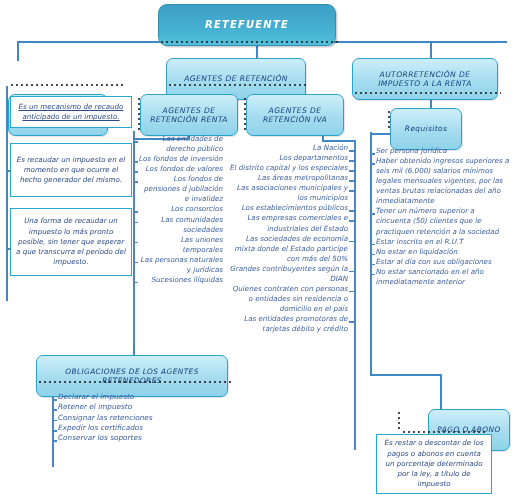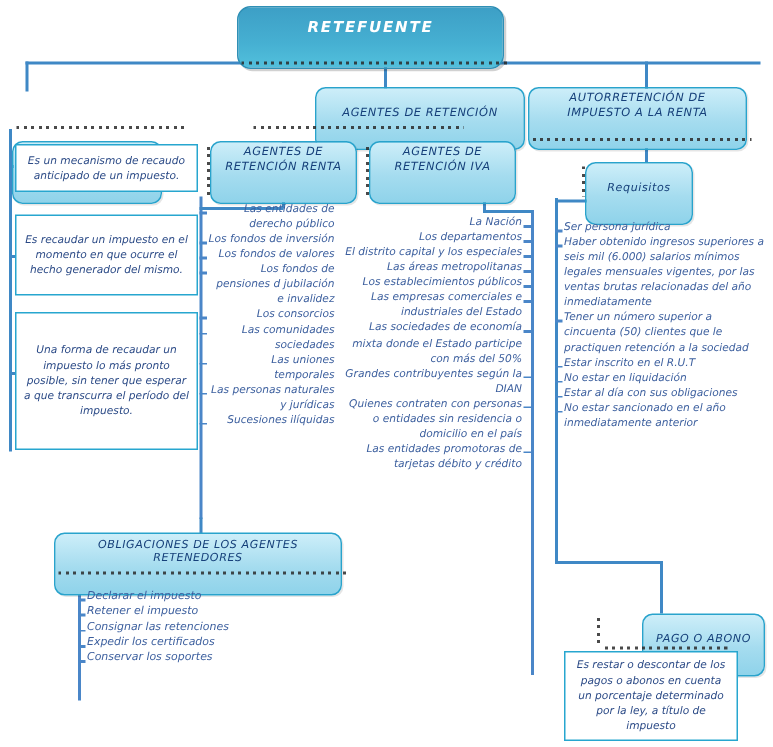--- a/index.html
+++ b/index.html
@@ -14,21 +14,21 @@
   .ln.h{height:1.5px;}
   .ln.v{width:1.5px;}
   .ln.thick{background:#2f78b8;}
 
   
   .node{
     position:absolute;box-sizing:border-box;
     border:1.5px solid #29a3cc;border-radius:7px;
     background:linear-gradient(180deg,#cdeef9 0%,#a5dcef 55%,#8fd3ea 100%);
     color:#16407a;
-    display:flex;align-items:flex-end;justify-content:center;text-align:center;
+    display:flex;align-items:center;justify-content:center;text-align:center;
     font-style:italic;letter-spacing:.4px;line-height:1.25;
     box-shadow:1px 1px 0 rgba(0,0,0,.10);
     padding:20px 4px;
   }
   .node.title{
     border:1.5px solid #2f8fb5;border-radius:9px;
     background:linear-gradient(180deg,#3d9fc6 0%,#46b0d2 60%,#52c0dc 100%);
     color:#ffffff;font-weight:bold;letter-spacing:1.2px;
     box-shadow:1.5px 1.5px 0 rgba(0,0,0,.18);
   }
@@ -111,21 +111,21 @@
   <div class="node title" style="left:158px;top:4px;width:178px;height:37px;font-size:10px;">
     <span>RETEFUENTE</span>
   </div>
   <div class="dotstrip" style="left:161px;top:41px;width:178px;"></div>
 
   <div class="node" style="left:8px;top:58px;width:100px;height:26px;font-size:7.6px;margin-top:36px;">
     <span>CONCEPTOS BÁSICOS</span>
   </div>
   <div class="dotstrip" style="left:11px;top:84px;width:114px;"></div>
 
-  <div class="node" style="left:166px;top:58px;width:140px;height:26px;font-size:7.6px;margin-left:44px;">
+  <div class="node" style="left:166px;top:58px;width:140px;height:26px;font-size:7.6px;">
     <span>AGENTES DE RETENCIÓN</span>
   </div>
   <div class="dotstrip" style="left:169px;top:84px;width:140px;"></div>
 
   <div class="node" style="left:352px;top:58px;width:146px;height:34px;font-size:7.6px;">
     <span>AUTORRETENCIÓN DE IMPUESTO A LA RENTA</span>
   </div>
   <div class="dotstrip" style="left:355px;top:92px;width:146px;"></div>
 
   <div class="node" style="left:140px;top:94px;width:98px;height:36px;font-size:7.6px;">
@@ -136,47 +136,48 @@
   <div class="node" style="left:246px;top:94px;width:98px;height:36px;font-size:7.6px;">
     <span>AGENTES DE RETENCIÓN IVA</span>
   </div>
   <div class="dotstrip v" style="left:244px;top:98px;height:34px;"></div>
 
   <div class="node" style="left:390px;top:108px;width:72px;height:21px;font-size:7.4px;">
     <span>Requisitos</span>
   </div>
   <div class="dotstrip v" style="left:388px;top:111px;height:20px;"></div>
 
-  <div class="panel" style="left:10px;top:96px;width:122px;height:32px;font-size:7.1px;">
+  <div class="panel" style="left:10px;top:96px;width:122px;height:32px;font-size:7.1px;text-decoration:underline;">
     <span>Es un mecanismo de recaudo anticipado de un impuesto.</span>
   </div>
   <div class="panel" style="left:10px;top:143px;width:122px;height:54px;font-size:7.1px;">
     <span>Es recaudar un impuesto en el momento en que ocurre el hecho generador del mismo.</span>
   </div>
-  <div class="panel" style="left:10px;top:208px;width:122px;height:92px;font-size:7.1px;">
+  <div class="panel" style="left:10px;top:208px;width:122px;height:68px;font-size:7.1px;">
     <span>Una forma de recaudar un impuesto lo más pronto posible, sin tener que esperar a que transcurra el período del impuesto.</span>
   </div>
 
   <div class="list" style="left:133px;top:134px;width:90px;font-size:7.1px;text-align:right;">
       <div class="li"><span class="tick"></span><span>Las entidades de derecho público</span></div>
       <div class="li"><span class="tick"></span><span>Los fondos de inversión</span></div>
       <div class="li"><span class="tick"></span><span>Los fondos de valores</span></div>
       <div class="li"><span class="tick"></span><span>Los fondos de pensiones d jubilación e invalidez</span></div>
       <div class="li"><span class="tick"></span><span>Los consorcios</span></div>
       <div class="li"><span class="tick"></span><span>Las comunidades sociedades</span></div>
       <div class="li"><span class="tick"></span><span>Las uniones temporales</span></div>
       <div class="li"><span class="tick"></span><span>Las personas naturales y jurídicas</span></div>
       <div class="li"><span class="tick"></span><span>Sucesiones ilíquidas</span></div>
     </div>
 
   <div class="list" style="left:228px;top:143px;width:126px;font-size:7.1px;">
       <div class="li right"><span class="tick r"></span><span>La Nación</span></div>
       <div class="li right"><span class="tick r"></span><span>Los departamentos</span></div>
       <div class="li right"><span class="tick r"></span><span>El distrito capital y los especiales</span></div>
       <div class="li right"><span class="tick r"></span><span>Las áreas metropolitanas</span></div>
+      <div class="li right"><span class="tick r"></span><span>Las asociaciones municipales y los municipios</span></div>
       <div class="li right"><span class="tick r"></span><span>Los establecimientos públicos</span></div>
       <div class="li right"><span class="tick r"></span><span>Las empresas comerciales e industriales del Estado</span></div>
       <div class="li right"><span class="tick r"></span><span>Las sociedades de economía mixta donde el Estado participe con más del 50%</span></div>
       <div class="li right"><span class="tick r"></span><span>Grandes contribuyentes según la DIAN</span></div>
       <div class="li right"><span class="tick r"></span><span>Quienes contraten con personas o entidades sin residencia o domicilio en el país</span></div>
       <div class="li right"><span class="tick r"></span><span>Las entidades promotoras de tarjetas débito y crédito</span></div>
     </div>
 
   <div class="list" style="left:370px;top:146px;width:140px;font-size:7.1px;">
       <div class="li"><span class="tick"></span><span>Ser persona jurídica</span></div>

